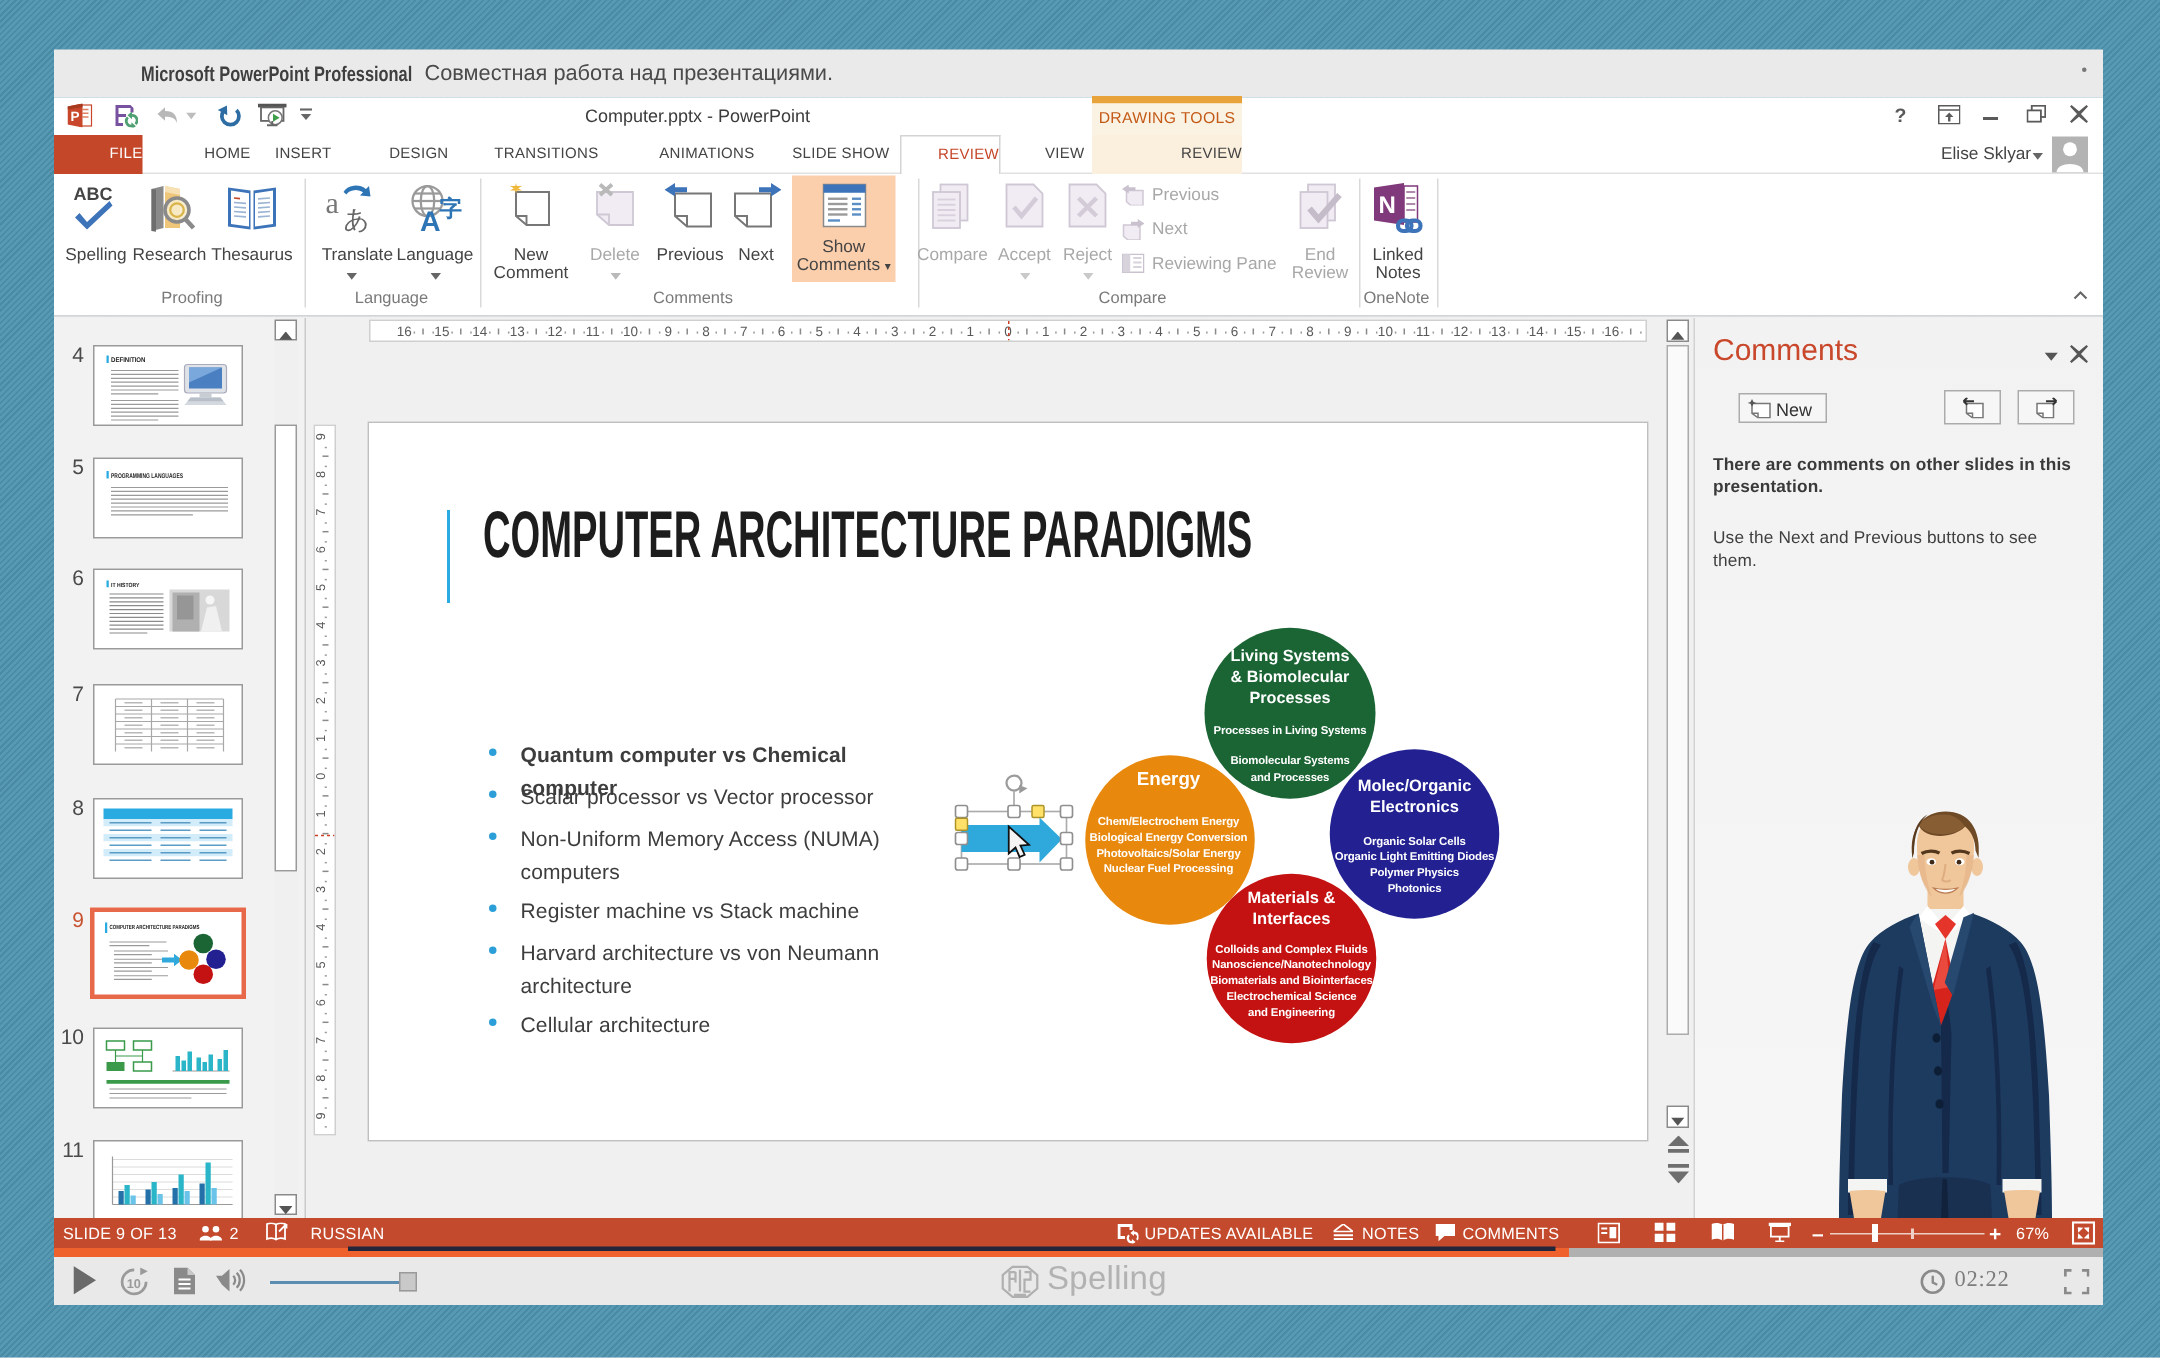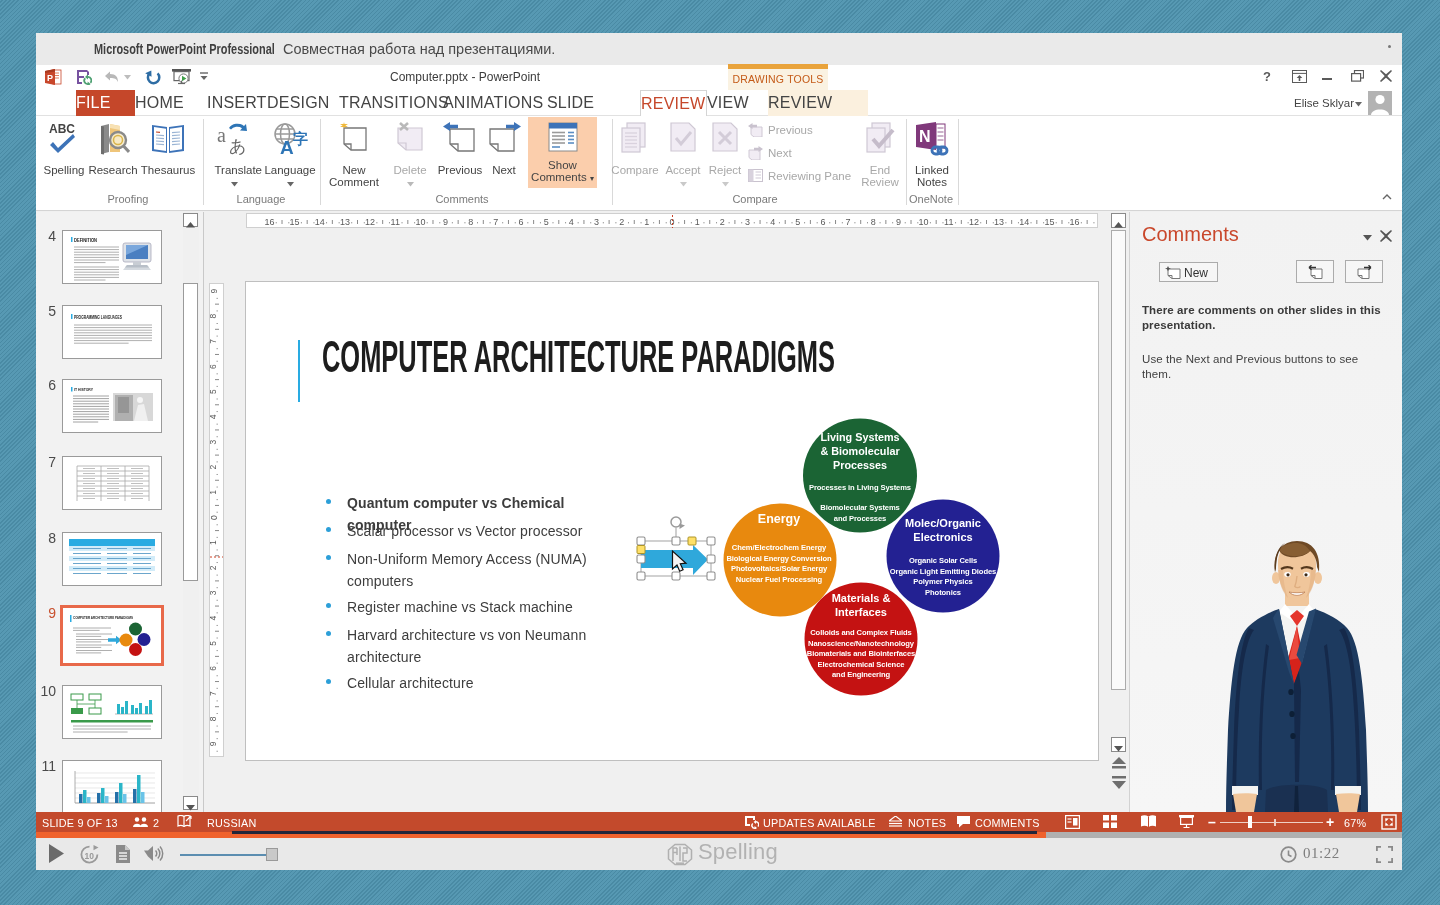--- a/index.html
+++ b/index.html
@@ -18,21 +18,21 @@
   #ribbon   { left:36px; top:116px; width:1366px; height:95px; background:#ffffff; border-bottom:1px solid #d4d4d4; }
   #content  { left:36px; top:211px; width:1366px; height:601px; background:#f0f0f0; }
   #statusbar{ left:36px; top:812px; width:1366px; height:20px; background:#c34a2c; }
   #darkline { left:232px; top:831px; width:805px; height:2.5px; background:#23263a; z-index:5; }
   #progress { left:36px; top:832px; width:1366px; height:6px; background:#b0b0b0; }
   #progfill { left:36px; top:832px; width:1010px; height:6px; background:#f0622d; }
   #player   { left:36px; top:838px; width:1366px; height:32px; background:#e9e9e9; }
   .tb-bold { font-weight:bold; color:#3f3f3f; font-size:14px; display:inline-block; transform:scaleX(0.78); transform-origin:left top; white-space:nowrap; }
   .tb-reg  { color:#4a4a4a; font-size:14.5px; left:247px; white-space:nowrap; }
   
-  .tab { position:absolute; top:0; height:26px; line-height:26px; text-align:left; font-size:16px; color:#444; letter-spacing:0.2px;margin-left:40px; }
+  .tab { position:absolute; top:0; height:26px; line-height:26px; text-align:right; font-size:10px; color:#444; letter-spacing:0.2px; }
   #tab-file { left:0; width:59px; background:#c5472a; color:#fff; height:26px; }
   #tab-review { border:1px solid #d4d4d4; border-bottom:none; background:#fff; color:#c5472a; }
   
   .gsep { position:absolute; top:3px; height:86px; width:1px; background:#d9d9d9; }
   .glabel { position:absolute; top:77px; font-size:11px; color:#7a7a7a; text-align:center; }
   .btnlabel { position:absolute; font-size:11.5px; color:#444; text-align:center; }
   .gray { color:#a8a8a8; }
   
   #hruler { left:246px; top:213px; width:852px; height:15px; background:#fff; border:1px solid #cfcfcf; }
   #vruler { left:209px; top:283px; width:15px; height:474px; background:#fff; border:1px solid #cfcfcf; }
@@ -1117,21 +1117,21 @@
         <path d="M13,3.5 L13,18"></path>
         <path d="M9,18 L17,18" transform="translate(0,2.2)"></path>
       </g>
     </svg>
     <span class="abs" style="left:662px; top:1px; font-size:22px; color:#b2b2b2; letter-spacing:0.2px;">Spelling</span>
 
     <svg class="abs" style="left:1244px; top:8px;" width="17" height="17" viewBox="0 0 17 17">
       <circle cx="8.5" cy="8.5" r="7.3" fill="none" stroke="#8a8a8a" stroke-width="1.7"></circle>
       <path d="M8.5,4.5 L8.5,9 L11.5,10.5" fill="none" stroke="#8a8a8a" stroke-width="1.6"></path>
     </svg>
-    <span class="abs" style="left:1267px; top:7px; font-size:15px; color:#7d7d7d; font-family:'Liberation Serif'; letter-spacing:0.5px;">01:22</span>
+    <span class="abs" style="left:1267px; top:7px; font-size:15px; color:#7d7d7d; font-family:'Liberation Serif'; letter-spacing:0.5px;">02:22</span>
 
     <svg class="abs" style="left:1340px; top:8px;" width="17" height="17" viewBox="0 0 17 17">
       <g fill="none" stroke="#8a8a8a" stroke-width="1.8">
         <path d="M0.9,5 L0.9,0.9 L5,0.9"></path>
         <path d="M12,0.9 L16.1,0.9 L16.1,5"></path>
         <path d="M16.1,12 L16.1,16.1 L12,16.1"></path>
         <path d="M5,16.1 L0.9,16.1 L0.9,12"></path>
       </g>
     </svg>
   </div>

